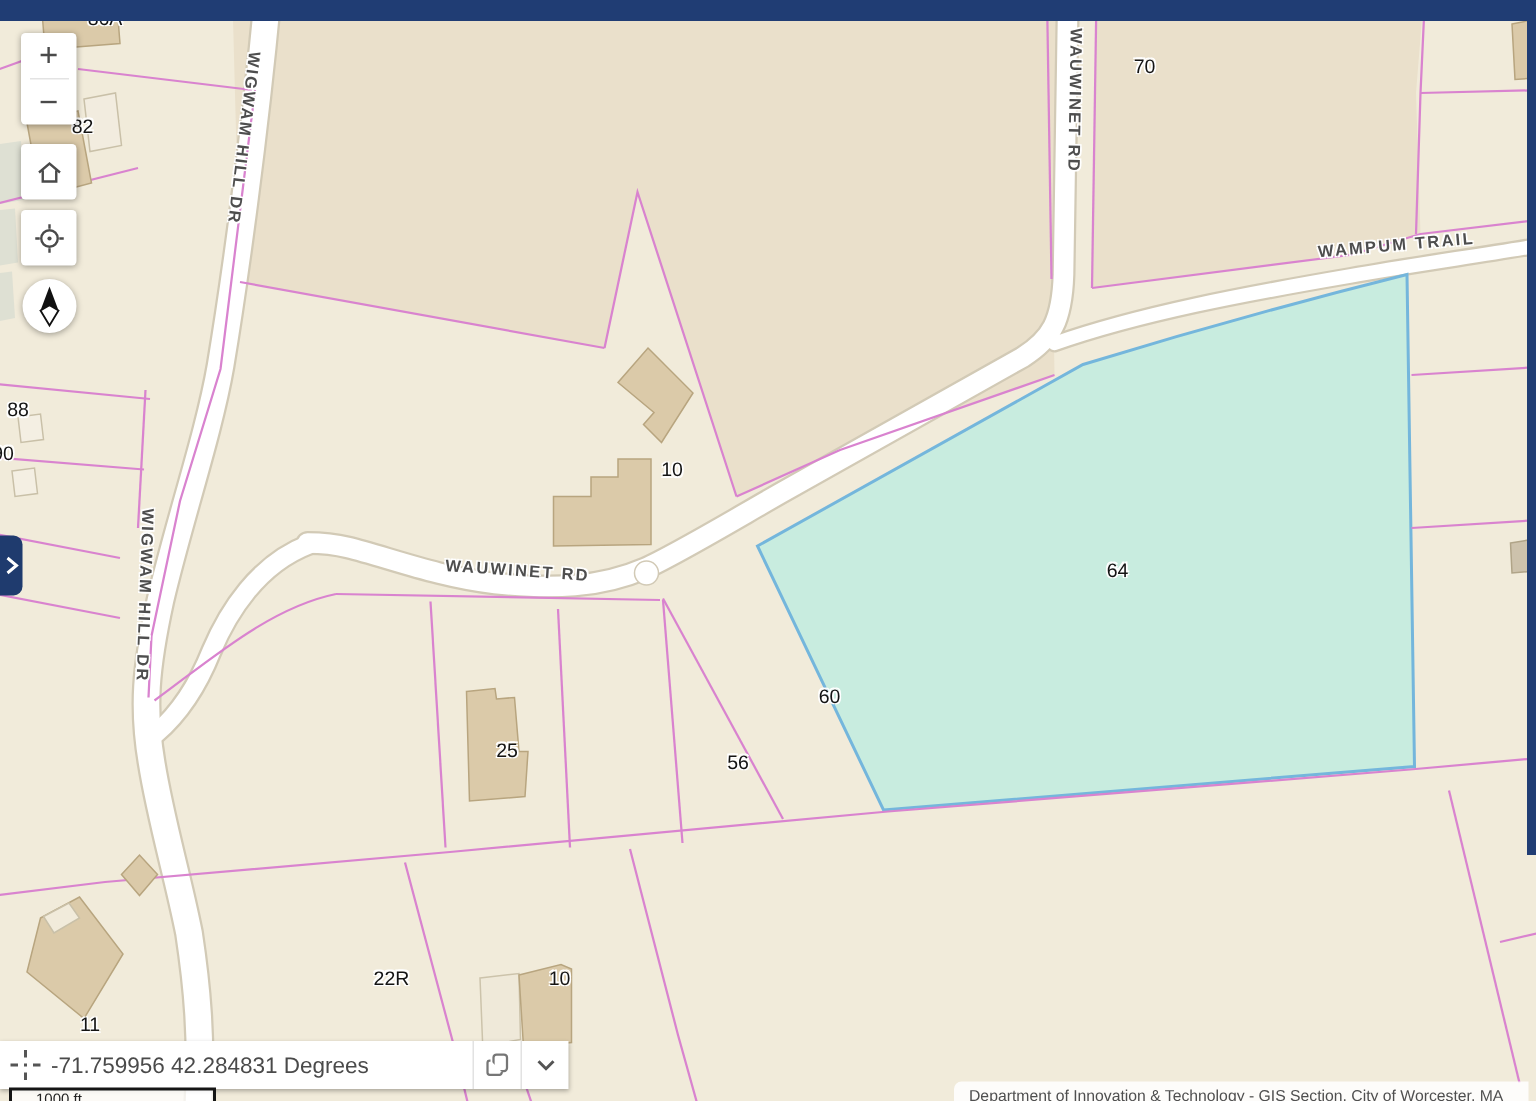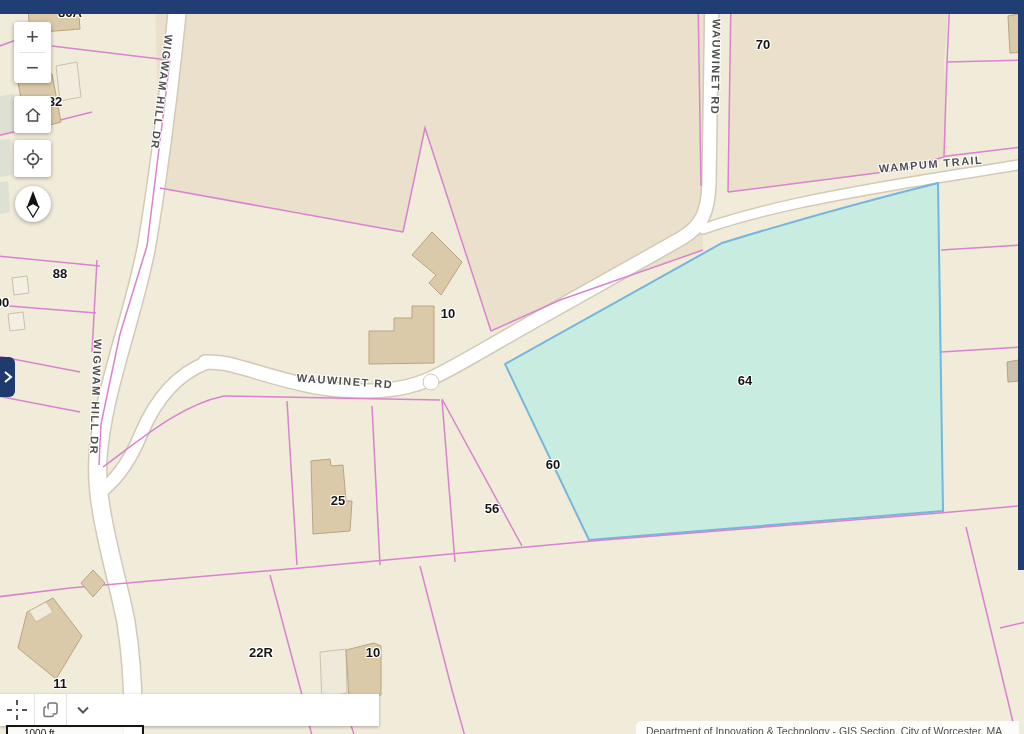--- a/index.html
+++ b/index.html
@@ -1,21 +1,21 @@
 <!DOCTYPE html>
 <html><head>
 <meta charset="utf-8">
 <style>
   html,body{margin:0;padding:0;}
   body{width:1024px;height:734px;position:relative;overflow:hidden;
        background:#f1ebda;font-family:"Liberation Sans",sans-serif;}
   #map{position:absolute;left:0;top:0;width:1024px;height:734px;z-index:1;}
 
   
-  .plabel{position:absolute;z-index:5;font-weight:bold;font-size:13px;color:#141414;
+  .plabel{position:absolute;z-index:5;font-weight:normal;font-size:13px;color:#141414;
     white-space:nowrap;transform:translate(-50%,-50%);
     text-shadow:-1px -1px 0 #fff,1px -1px 0 #fff,-1px 1px 0 #fff,1px 1px 0 #fff,0 0 2px #fff;}
   .street{position:absolute;z-index:5;font-weight:bold;font-size:11px;color:#4e4e4e;
     letter-spacing:1.5px;white-space:nowrap;
     text-shadow:-1px -1px 0 #fff,1px -1px 0 #fff,-1px 1px 0 #fff,1px 1px 0 #fff,0 0 2px #fff;}
 
   
   .topbar{position:absolute;left:0;top:0;width:1024px;height:14px;background:#203d74;z-index:50;}
   .rightstrip{position:absolute;left:1018px;top:0;width:6px;height:570px;background:#203d74;z-index:50;}
 
@@ -133,22 +133,22 @@
     <polygon points="29,611 46,602 53,612 36,622" fill="#f1ebdb" stroke="#c9c0a8"></polygon>
     <polygon points="320,652 346,649 347,693 336,695 334,705 322,702" fill="#efe9d9" stroke="#ccc3ab"></polygon>
     <polygon points="346,650 374,643 381,646 381,695 349,698"></polygon>
     <rect x="352" y="696" width="8" height="12"></rect>
     <polygon points="1008,16 1023,13 1024,52 1010,53"></polygon>
     <polygon points="1007,362 1019,360 1020,381 1008,382" fill="#cdc2ac" stroke="#b0a488"></polygon>
   </g>
 </svg>
 
 <div class="plabel" style="left:70px;top:12px;">86A</div>
-<div class="plabel" style="left:55px;top:101px;">82</div>
-<div class="plabel" style="left:12px;top:273px;margin-left:48px;">88</div>
+<div class="plabel" style="left:55px;top:84px;">82</div>
+<div class="plabel" style="left:12px;top:273px;">88</div>
 <div class="plabel" style="left:2px;top:302px;">90</div>
 <div class="plabel" style="left:763px;top:44px;">70</div>
 <div class="plabel" style="left:448px;top:313px;">10</div>
 <div class="plabel" style="left:745px;top:380px;">64</div>
 <div class="plabel" style="left:530px;top:464px;padding-left:46px;">60</div>
 <div class="plabel" style="left:492px;top:508px;">56</div>
 <div class="plabel" style="left:338px;top:500px;">25</div>
 <div class="plabel" style="left:60px;top:683px;">11</div>
 <div class="plabel" style="left:373px;top:652px;">10</div>
 <div class="plabel" style="left:261px;top:652px;">22R</div>
@@ -193,20 +193,21 @@
   </svg>
 </div>
 
 <div class="coordbar">
   <div class="coord-ico">
     <svg width="24" height="24" viewBox="0 0 24 24" fill="none" stroke="#555" stroke-width="2">
       <path d="M2 12h5 M17 12h5 M12 2v5 M12 17v5"></path>
       <rect x="11" y="11" width="2" height="2" fill="#555" stroke="none"></rect>
     </svg>
   </div>
+  <div class="coord-val">-71.759956 42.284831 Degrees</div>
   <div class="coord-btn">
     <svg width="20" height="20" viewBox="0 0 20 20" fill="none" stroke="#767676" stroke-width="1.5">
       <rect x="7" y="3" width="9" height="11" rx="2"></rect>
       <path d="M5 7 H4.5 A1.5 1.5 0 0 0 3 8.5 V15 A1.5 1.5 0 0 0 4.5 16.5 H11 A1.5 1.5 0 0 0 12.5 15 V14.5" fill="#fff"></path>
     </svg>
   </div>
   <div class="coord-btn">
     <svg width="18" height="18" viewBox="0 0 18 18" fill="none" stroke="#555" stroke-width="2">
       <polyline points="4,6.5 9,11.5 14,6.5"></polyline>
     </svg>

